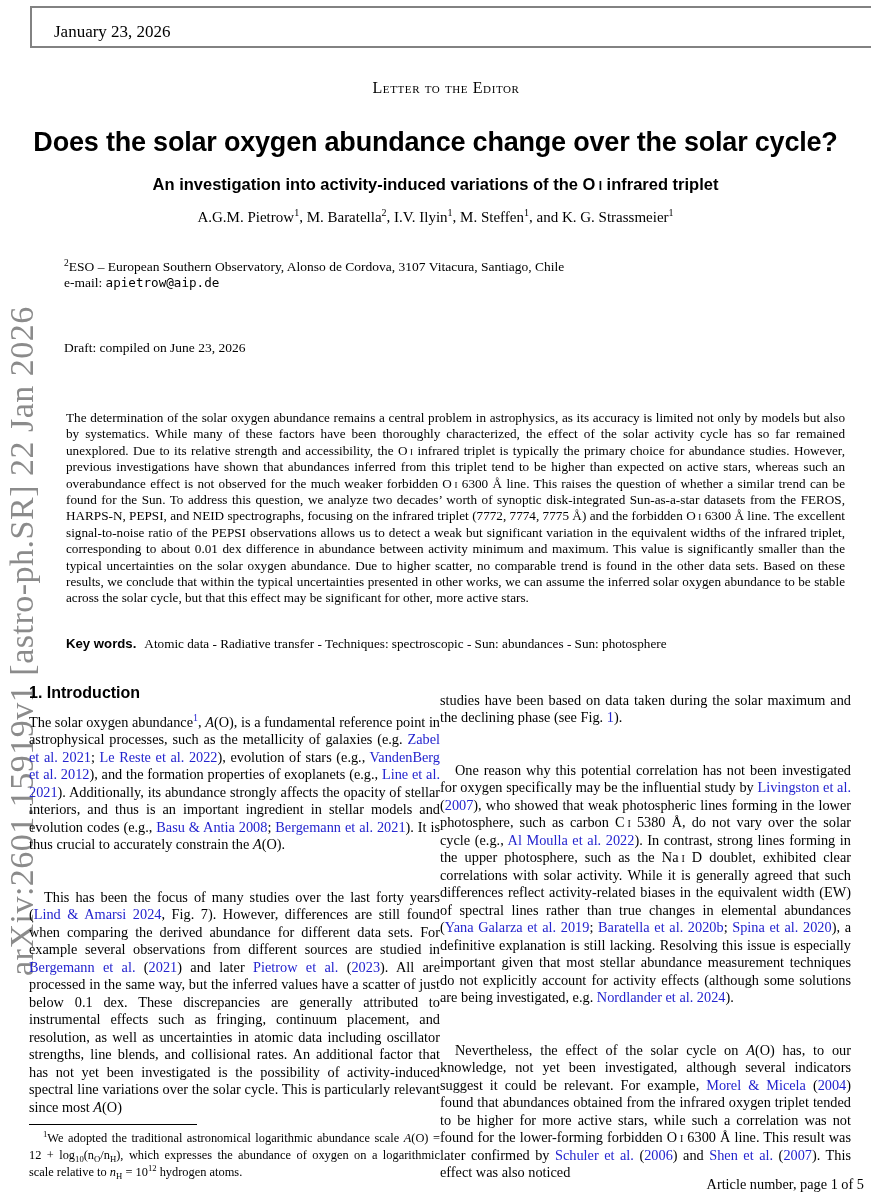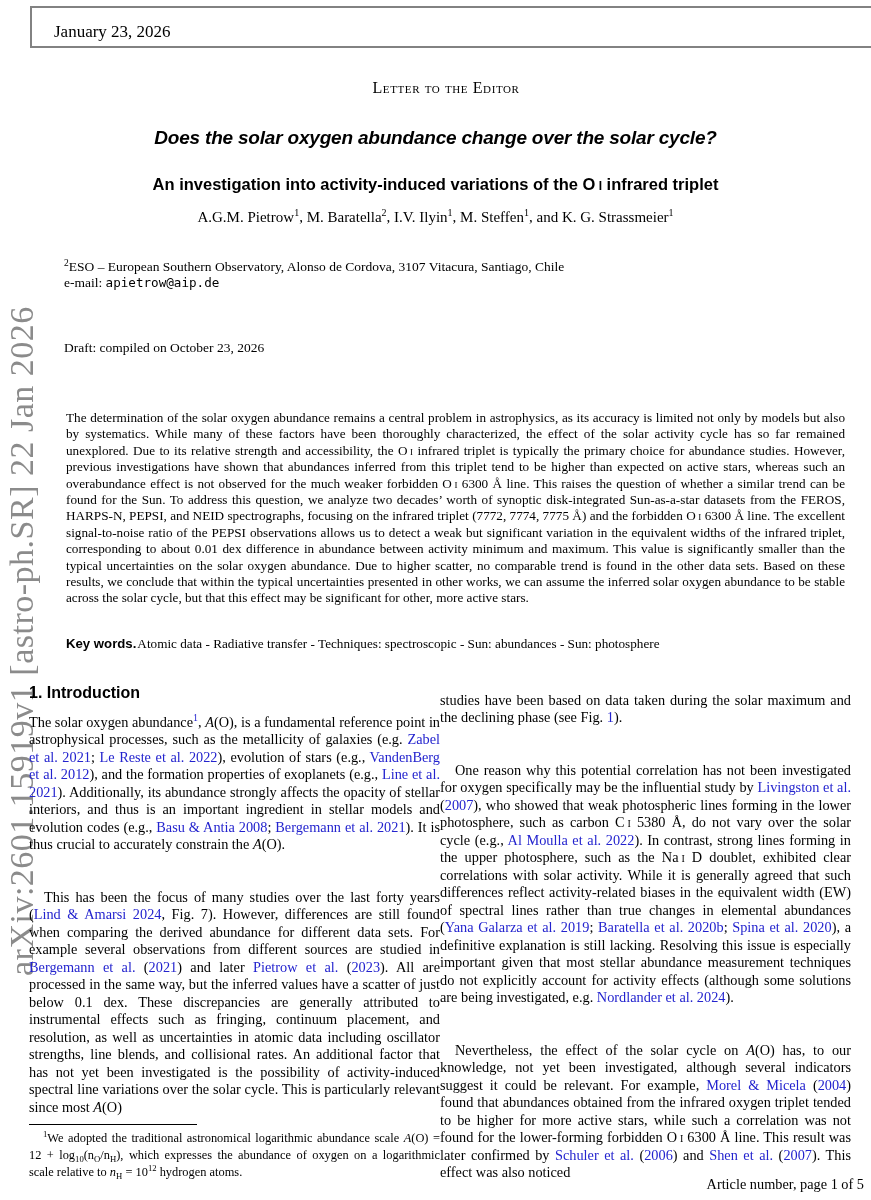--- a/index.html
+++ b/index.html
@@ -32,21 +32,21 @@
   .letter-type{
     position:absolute;top:79px;left:0;right:0;
     text-align:center;
     font-variant:small-caps;
     font-size:16px;letter-spacing:0.6px;padding-left:21px;
   }
   .title{
     position:absolute;top:127px;left:20px;right:20px;margin:0;
     text-align:center;
     font-family:"Liberation Sans", sans-serif;
-    font-weight:bold;font-size:19px;letter-spacing:-0.2px;font-style:italic;
+    font-weight:bold;font-size:27px;letter-spacing:-0.2px;
   }
   .subtitle{
     position:absolute;top:175px;left:20px;right:20px;margin:0;
     text-align:center;
     font-family:"Liberation Sans", sans-serif;
     font-weight:bold;font-size:16.5px;
   }
   .authors{
     position:absolute;top:209px;left:20px;right:20px;
     text-align:center;font-size:15px;
@@ -72,21 +72,21 @@
     font-size:13.2px;line-height:16.4px;
     text-align:justify;
   }
   .keywords{
     position:absolute;top:636px;left:66px;width:779px;
     font-size:13.2px;
   }
   .kw-label{
     font-family:"Liberation Sans", sans-serif;
     font-weight:bold;font-size:13.2px;
-    margin-right:1px;
+    margin-right:8px;
   }
   .columns{
     position:absolute;top:682px;left:29px;width:839px;
     display:flex;align-items:flex-end;
   }
   .col{width:411px;text-align:justify;font-size:14.3px;line-height:17.5px;}
   .col h3{
     margin:2px 0 12px 0;
     font-family:"Liberation Sans", sans-serif;
     font-weight:bold;font-size:16px;
@@ -132,21 +132,21 @@
 
   <h2 class="subtitle">An investigation into activity-induced variations of the O <span class="sc">i</span> infrared triplet</h2>
 
   <div class="authors">A.G.M. Pietrow<sup>1</sup>, M. Baratella<sup>2</sup>, I.V. Ilyin<sup>1</sup>, M. Steffen<sup>1</sup>, and K. G. Strassmeier<sup>1</sup></div>
 
   <div class="affiliations">
     <div><sup>2</sup>ESO – European Southern Observatory, Alonso de Cordova, 3107 Vitacura, Santiago, Chile</div>
     <div>e-mail: <span class="mono">apietrow@aip.de</span></div>
   </div>
 
-  <div class="draft-line">Draft: compiled on October 23, 2026</div>
+  <div class="draft-line">Draft: compiled on June 23, 2026</div>
 
 
   <div class="abstract-text">The determination of the solar oxygen abundance remains a central problem in astrophysics, as its accuracy is limited not only by models but also by systematics. While many of these factors have been thoroughly characterized, the effect of the solar activity cycle has so far remained unexplored. Due to its relative strength and accessibility, the O <span class="sc">i</span> infrared triplet is typically the primary choice for abundance studies. However, previous investigations have shown that abundances inferred from this triplet tend to be higher than expected on active stars, whereas such an overabundance effect is not observed for the much weaker forbidden O <span class="sc">i</span> 6300 Å line. This raises the question of whether a similar trend can be found for the Sun. To address this question, we analyze two decades’ worth of synoptic disk-integrated Sun-as-a-star datasets from the FEROS, HARPS-N, PEPSI, and NEID spectrographs, focusing on the infrared triplet (7772, 7774, 7775 Å) and the forbidden O <span class="sc">i</span> 6300 Å line. The excellent signal-to-noise ratio of the PEPSI observations allows us to detect a weak but significant variation in the equivalent widths of the infrared triplet, corresponding to about 0.01 dex difference in abundance between activity minimum and maximum. This value is significantly smaller than the typical uncertainties on the solar oxygen abundance. Due to higher scatter, no comparable trend is found in the other data sets. Based on these results, we conclude that within the typical uncertainties presented in other works, we can assume the inferred solar oxygen abundance to be stable across the solar cycle, but that this effect may be significant for other, more active stars.</div>
 
   <div class="keywords">
     <span class="kw-label">Key words.</span><span>Atomic data - Radiative transfer - Techniques: spectroscopic - Sun: abundances - Sun: photosphere</span>
   </div>
 
   <div class="columns">
     <div class="col col-left">

